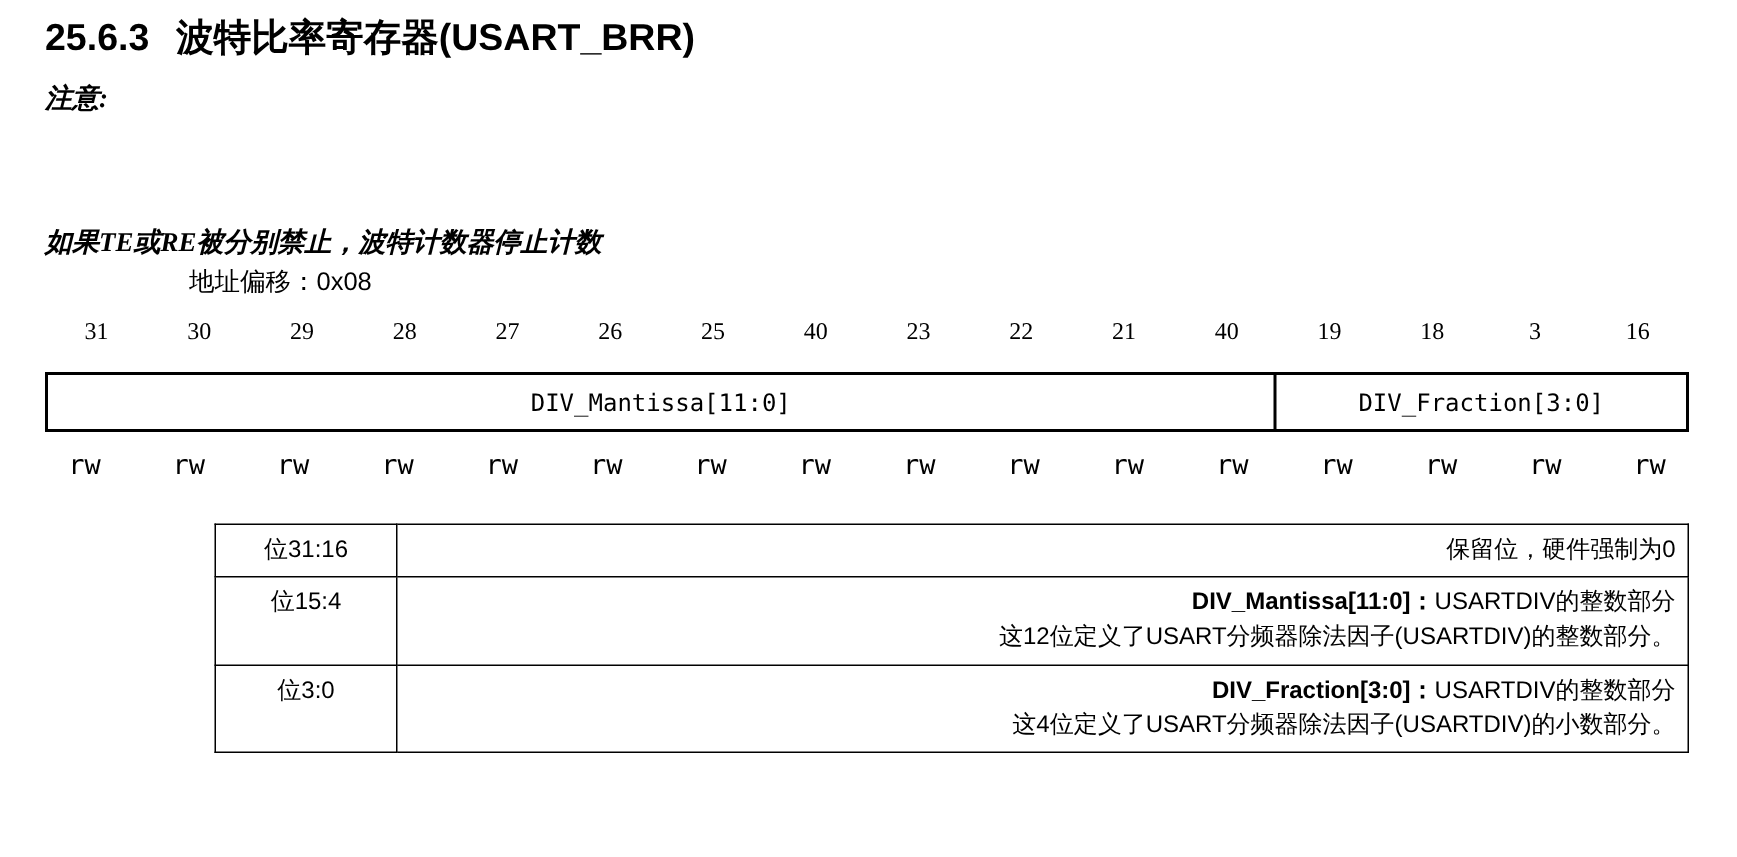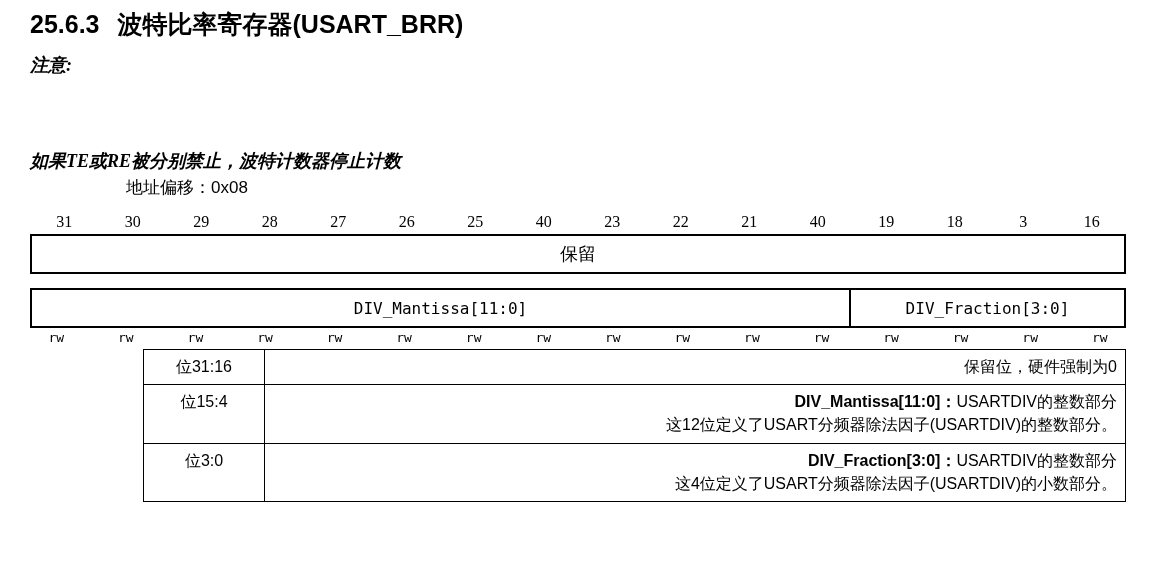--- a/index.html
+++ b/index.html
@@ -106,32 +106,32 @@
   }
   .cell.fraction {
     flex: 0 0 25%;
     font-family: "DejaVu Sans Mono", monospace;
     font-size: 16px;
   }
   .rwrow {
     display: flex;
     width: 1096px;
     font-family: "DejaVu Sans Mono", monospace;
-    font-size: 13px;
-    margin-top: 2px;
+    font-size: 18px;
+    margin-top: 12px;
     gap: 17px;
   }
   .rwrow > div {
     flex: 1 1 0;
     text-align: center;
   }
 
   
   .desc-table {
-    margin: 4px 0 0 143px;
+    margin: 28px 0 0 143px;
     border-collapse: collapse;
     width: 983px;
     table-layout: fixed;
   }
   .desc-table td {
     border: 1px solid #000;
     vertical-align: top;
     padding: 5px 8px 6px 8px;
     font-family: "Liberation Sans", sans-serif;
     font-size: 16px;
@@ -180,23 +180,20 @@
       <div>25</div>
       <div>40</div>
       <div>23</div>
       <div>22</div>
       <div>21</div>
       <div>40</div>
       <div>19</div>
       <div>18</div>
       <div>3</div>
       <div>16</div>
-    </div>
-    <div class="bitbox-row">
-      <div class="cell reserved">保留</div>
     </div>
   </div>
 
   <div class="reg">
     <div class="bitbox-row">
       <div class="cell mantissa">DIV_Mantissa[11:0]</div>
       <div class="cell fraction">DIV_Fraction[3:0]</div>
     </div>
     <div class="rwrow">
       <div>rw</div>

